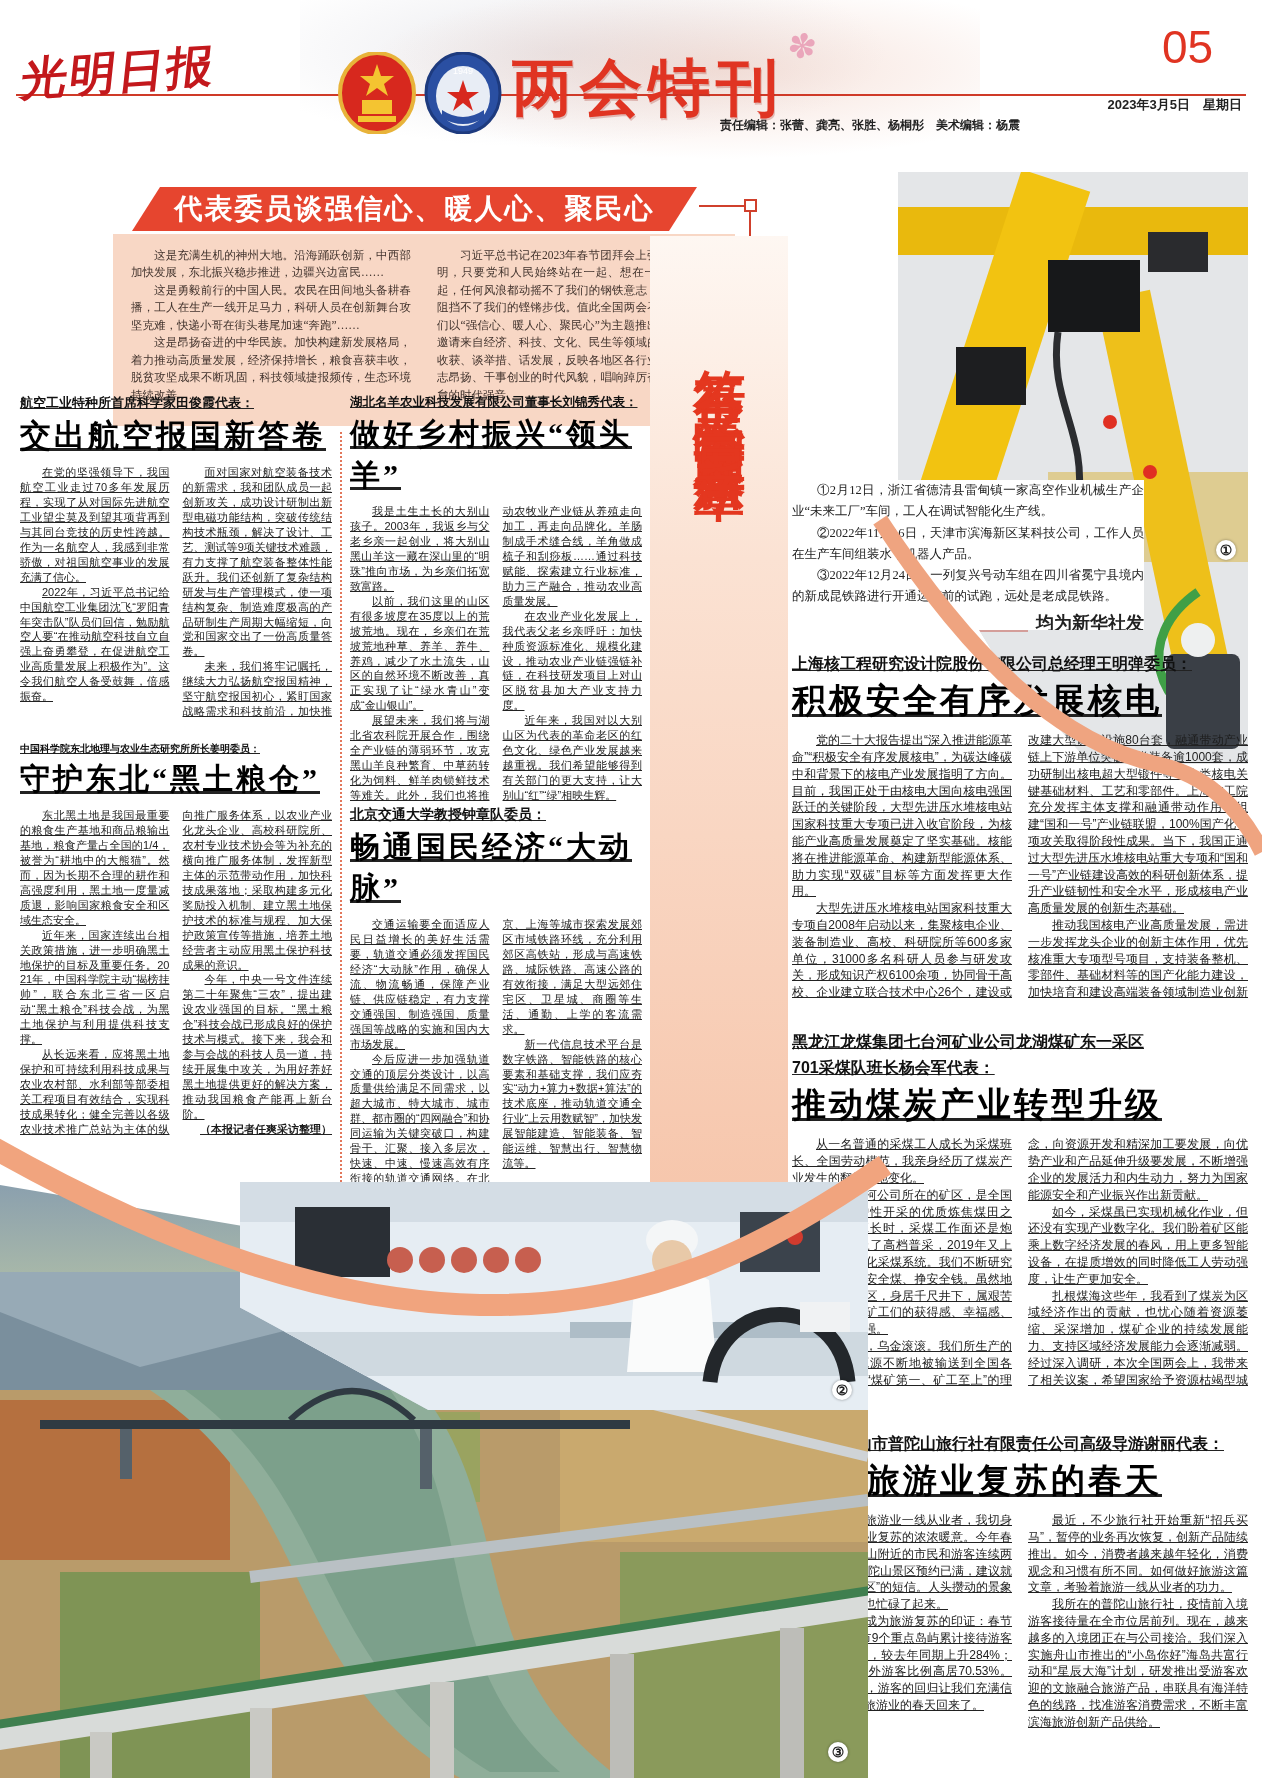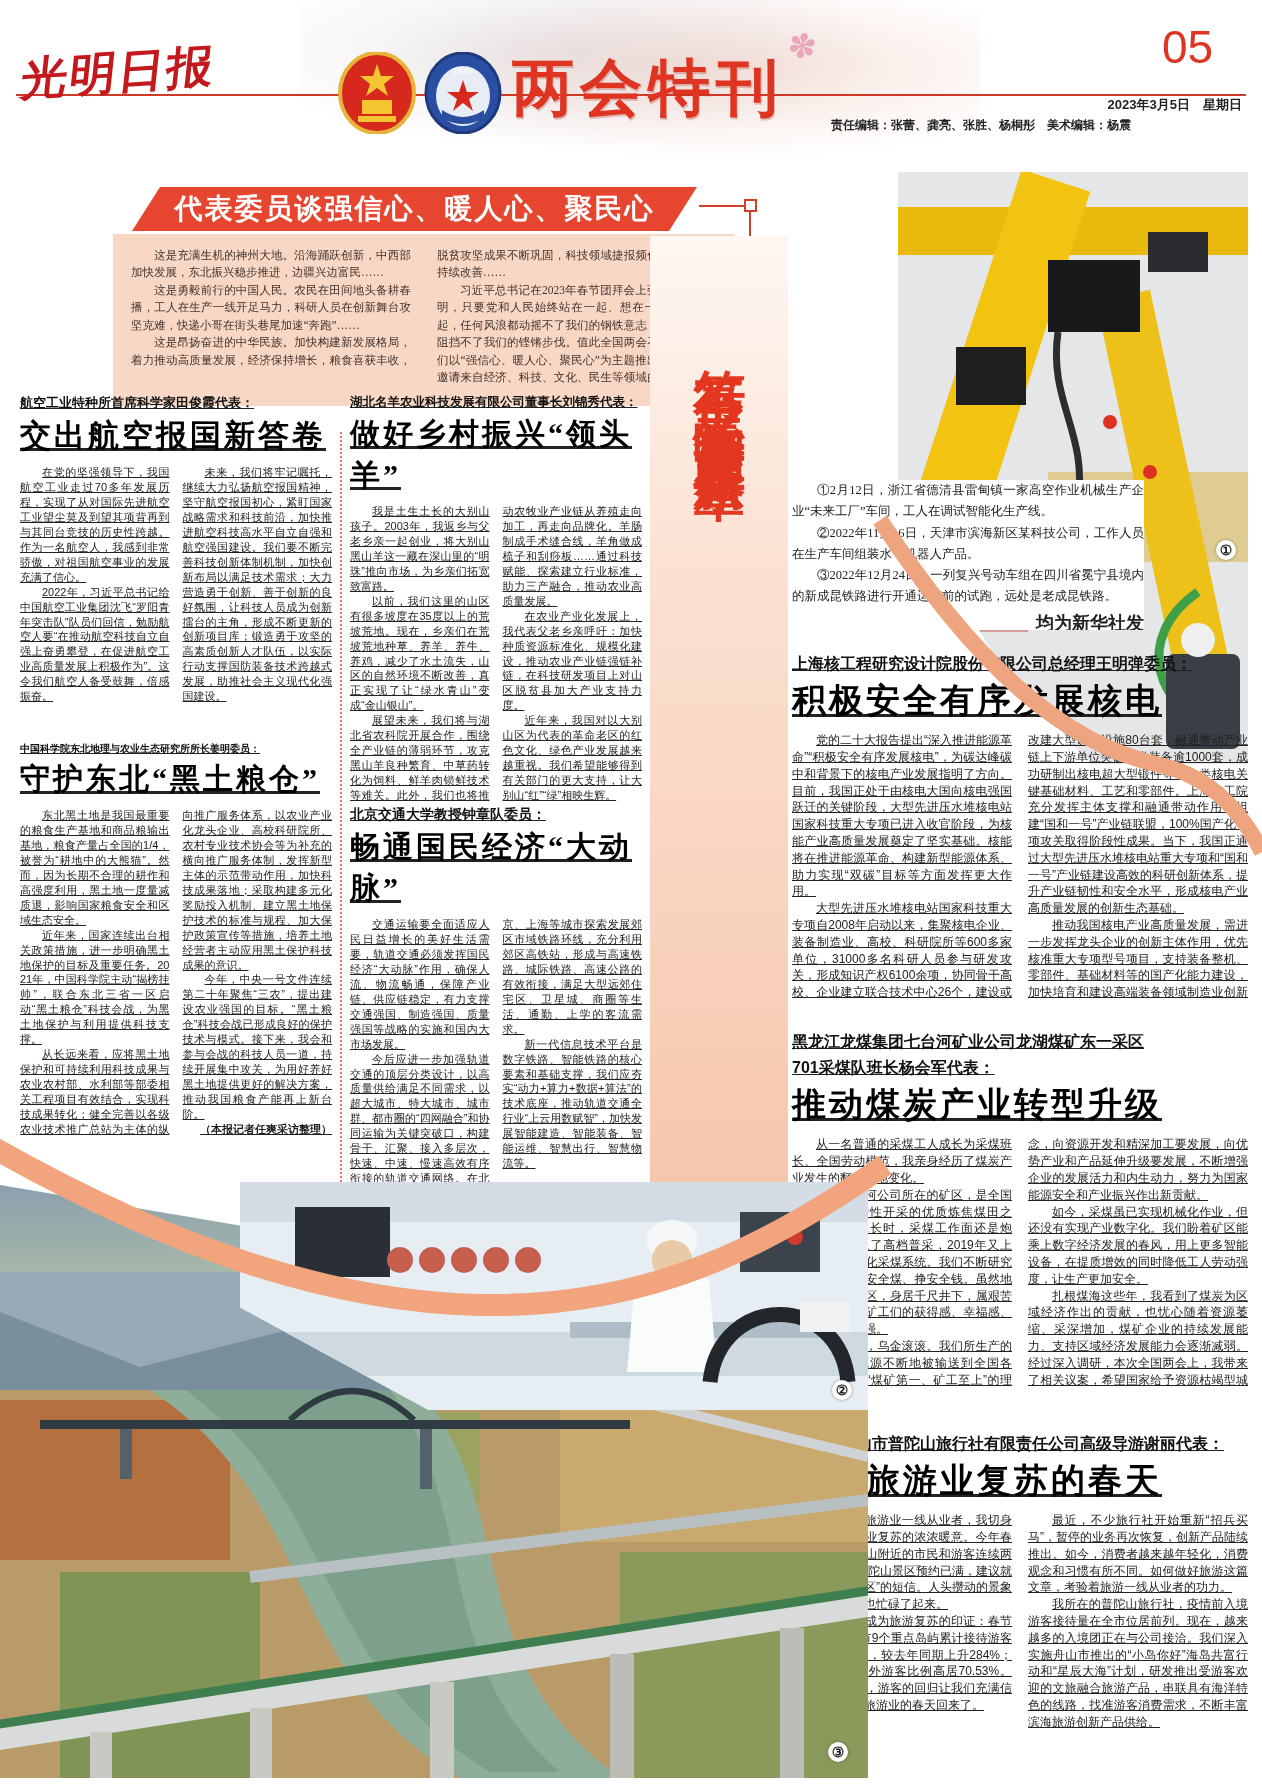--- a/index.html
+++ b/index.html
@@ -10,31 +10,31 @@
   .backdrop{left:300px;top:0;width:680px;height:175px;
     background:radial-gradient(ellipse at 62% 40%, rgba(232,178,158,.38), rgba(255,255,255,0) 60%),
                radial-gradient(ellipse at 38% 30%, rgba(205,205,214,.42), rgba(255,255,255,0) 55%);}
   .logo{left:22px;top:42px;font-family:"DejaVu Serif",serif;font-weight:bold;font-size:46px;
         color:#c3181c;transform:skewX(-10deg) rotate(-4deg);letter-spacing:2px;}
   .hairline{left:16px;top:94px;width:1230px;height:2px;background:#cf3a28;}
   .pagenum{left:1162px;top:20px;font-size:46px;font-weight:normal;color:#e03422;}
   .edition{left:512px;top:46px;font-family:"Liberation Serif",serif;font-weight:900;
            font-size:62px;color:#e03422;letter-spacing:6px;text-shadow:1px 2px 0 rgba(160,30,20,.25);}
   .dateline{left:850px;top:96px;width:392px;text-align:right;font-size:13px;font-weight:bold;color:#222;}
-  .editors{left:720px;top:117px;width:522px;text-align:center;font-size:12px;font-weight:bold;color:#222;}
+  .editors{left:720px;top:117px;width:522px;text-align:left;font-size:12px;font-weight:bold;color:#222;}
   .star-dec{left:788px;top:26px;font-size:34px;color:#eaa6bb;transform:rotate(12deg);}
   
   .banner{left:132px;top:187px;width:565px;height:44px;background:#e6452f;
           clip-path:polygon(28px 0,100% 0,calc(100% - 28px) 100%,0 100%);
           color:#fff;font-size:28px;font-weight:900;letter-spacing:2px;line-height:44px;text-align:center;}
   .conn-h{left:699px;top:205px;width:48px;height:2px;background:#d0402c;}
   .conn-sq{left:744px;top:199px;width:9px;height:9px;border:2px solid #d0402c;background:#fff;}
   .conn-v{left:749px;top:210px;width:2px;height:50px;background:#d0402c;}
   
-  .intro{left:113px;top:234px;width:622px;height:172px;background:#f8d7c5;
+  .intro{left:113px;top:234px;width:622px;height:192px;background:#f8d7c5;
          padding:13px 18px;box-sizing:border-box;overflow:hidden;
          column-count:2;column-gap:26px;
          font-family:"Liberation Serif",serif;font-size:11.5px;line-height:1.52;
          text-align:justify;word-break:break-all;color:#40322c;}
   .intro p{margin:0;text-indent:2em;}
   
   .vstrip{left:650px;top:236px;width:138px;height:1010px;
           background:linear-gradient(180deg,#fef7f2 0%,#fbe2d3 32%,#f6c4a9 100%);}
   .vtext{position:absolute;left:50%;top:92px;transform:translateX(-50%);
          writing-mode:vertical-rl;font-family:"Liberation Serif",serif;font-weight:900;
@@ -122,20 +122,21 @@
   </div>
 
   <div class="abs dotline"></div>
 
   <div class="article col-narrow" style="left:20px;top:394px;width:312px;">
     <p class="kicker">航空工业特种所首席科学家田俊霞代表：</p>
     <p class="headline" style="font-size:31px">交出航空报国新答卷</p>
     <div class="body" style="height:268px">
       <p>在党的坚强领导下，我国航空工业走过70多年发展历程，实现了从对国际先进航空工业望尘莫及到望其项背再到与其同台竞技的历史性跨越。作为一名航空人，我感到非常骄傲，对祖国航空事业的发展充满了信心。</p>
         <p>2022年，习近平总书记给中国航空工业集团沈飞“罗阳青年突击队”队员们回信，勉励航空人要“在推动航空科技自立自强上奋勇攀登，在促进航空工业高质量发展上积极作为”。这令我们航空人备受鼓舞，倍感振奋。</p>
+        <p>面对国家对航空装备技术的新需求，我和团队成员一起创新攻关，成功设计研制出新型电磁功能结构，突破传统结构技术瓶颈，解决了设计、工艺、测试等9项关键技术难题，有力支撑了航空装备整体性能跃升。我们还创新了复杂结构研发与生产管理模式，使一项结构复杂、制造难度极高的产品研制生产周期大幅缩短，向党和国家交出了一份高质量答卷。</p>
         <p>未来，我们将牢记嘱托，继续大力弘扬航空报国精神，坚守航空报国初心，紧盯国家战略需求和科技前沿，加快推进航空科技高水平自立自强和航空强国建设。我们要不断完善科技创新体制机制，加快创新布局以满足技术需求；大力营造勇于创新、善于创新的良好氛围，让科技人员成为创新擂台的主角，形成不断更新的创新项目库；锻造勇于攻坚的高素质创新人才队伍，以实际行动支撑国防装备技术跨越式发展，助推社会主义现代化强国建设。</p>
     </div>
   </div>
 
   <div class="article col-narrow" style="left:20px;top:742px;width:312px;">
     <p class="kicker" style="font-size:10px">中国科学院东北地理与农业生态研究所所长姜明委员：</p>
     <p class="headline" style="font-size:30px">守护东北“黑土粮仓”</p>
     <div class="body" style="height:330px">
       <p>东北黑土地是我国最重要的粮食生产基地和商品粮输出基地，粮食产量占全国的1/4，被誉为“耕地中的大熊猫”。然而，因为长期不合理的耕作和高强度利用，黑土地一度量减质退，影响国家粮食安全和区域生态安全。</p>
         <p>近年来，国家连续出台相关政策措施，进一步明确黑土地保护的目标及重要任务。2021年，中国科学院主动“揭榜挂帅”，联合东北三省一区启动“黑土粮仓”科技会战，为黑土地保护与利用提供科技支撑。</p>

